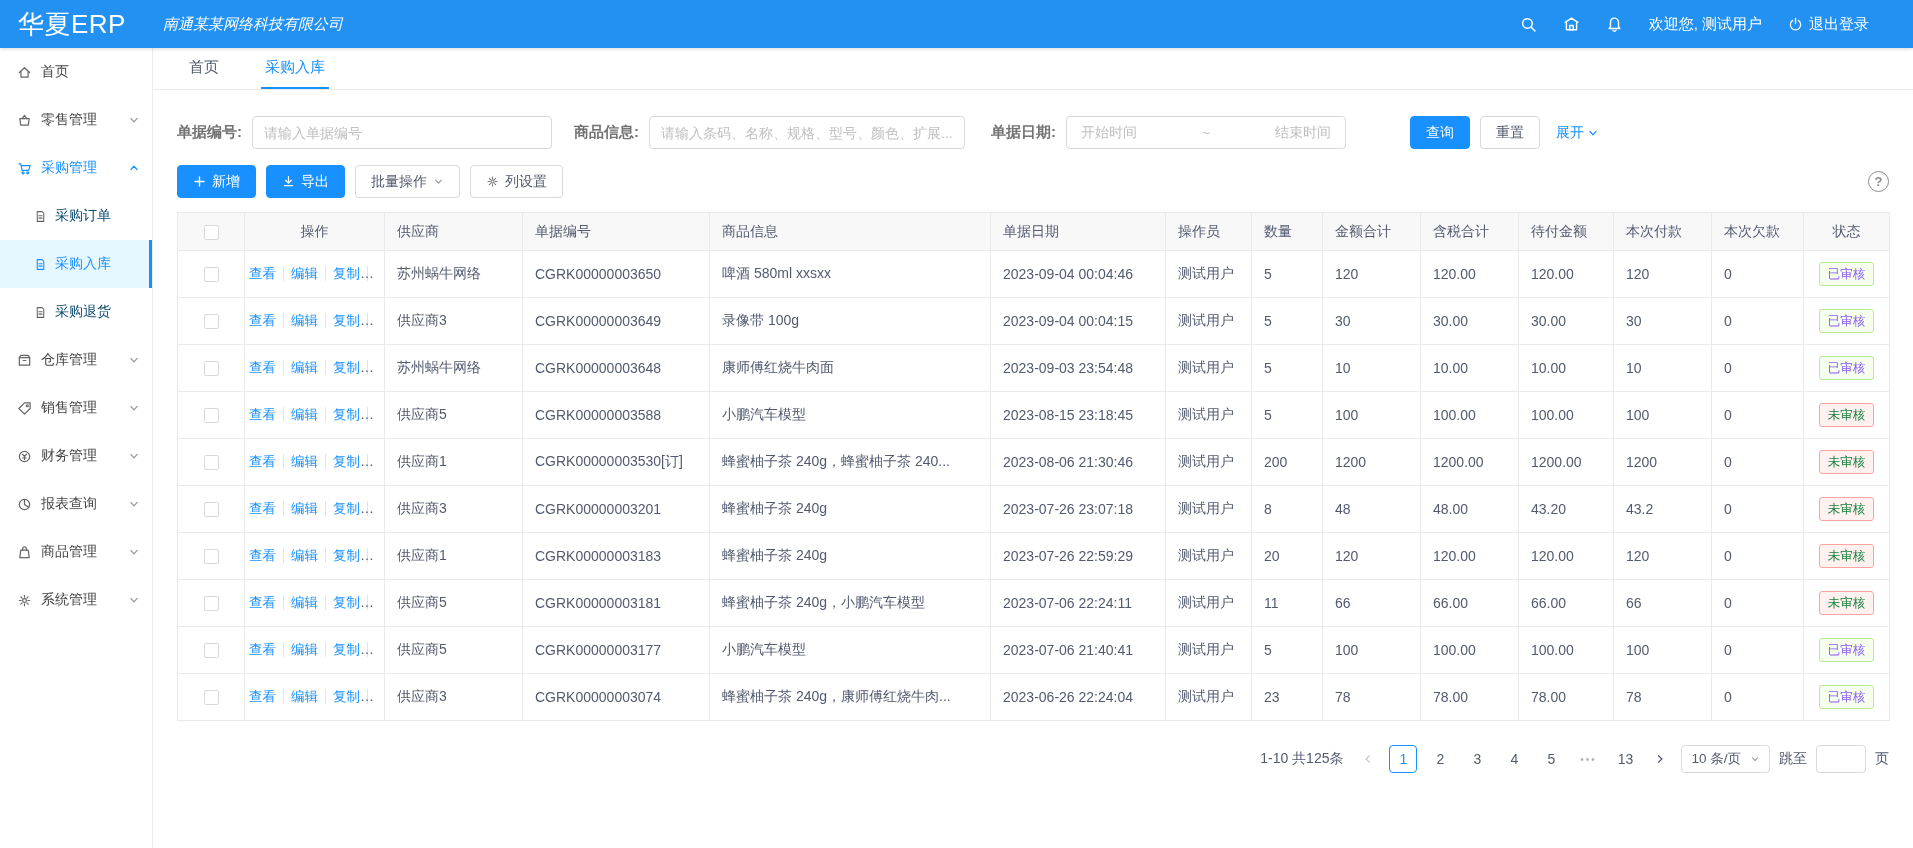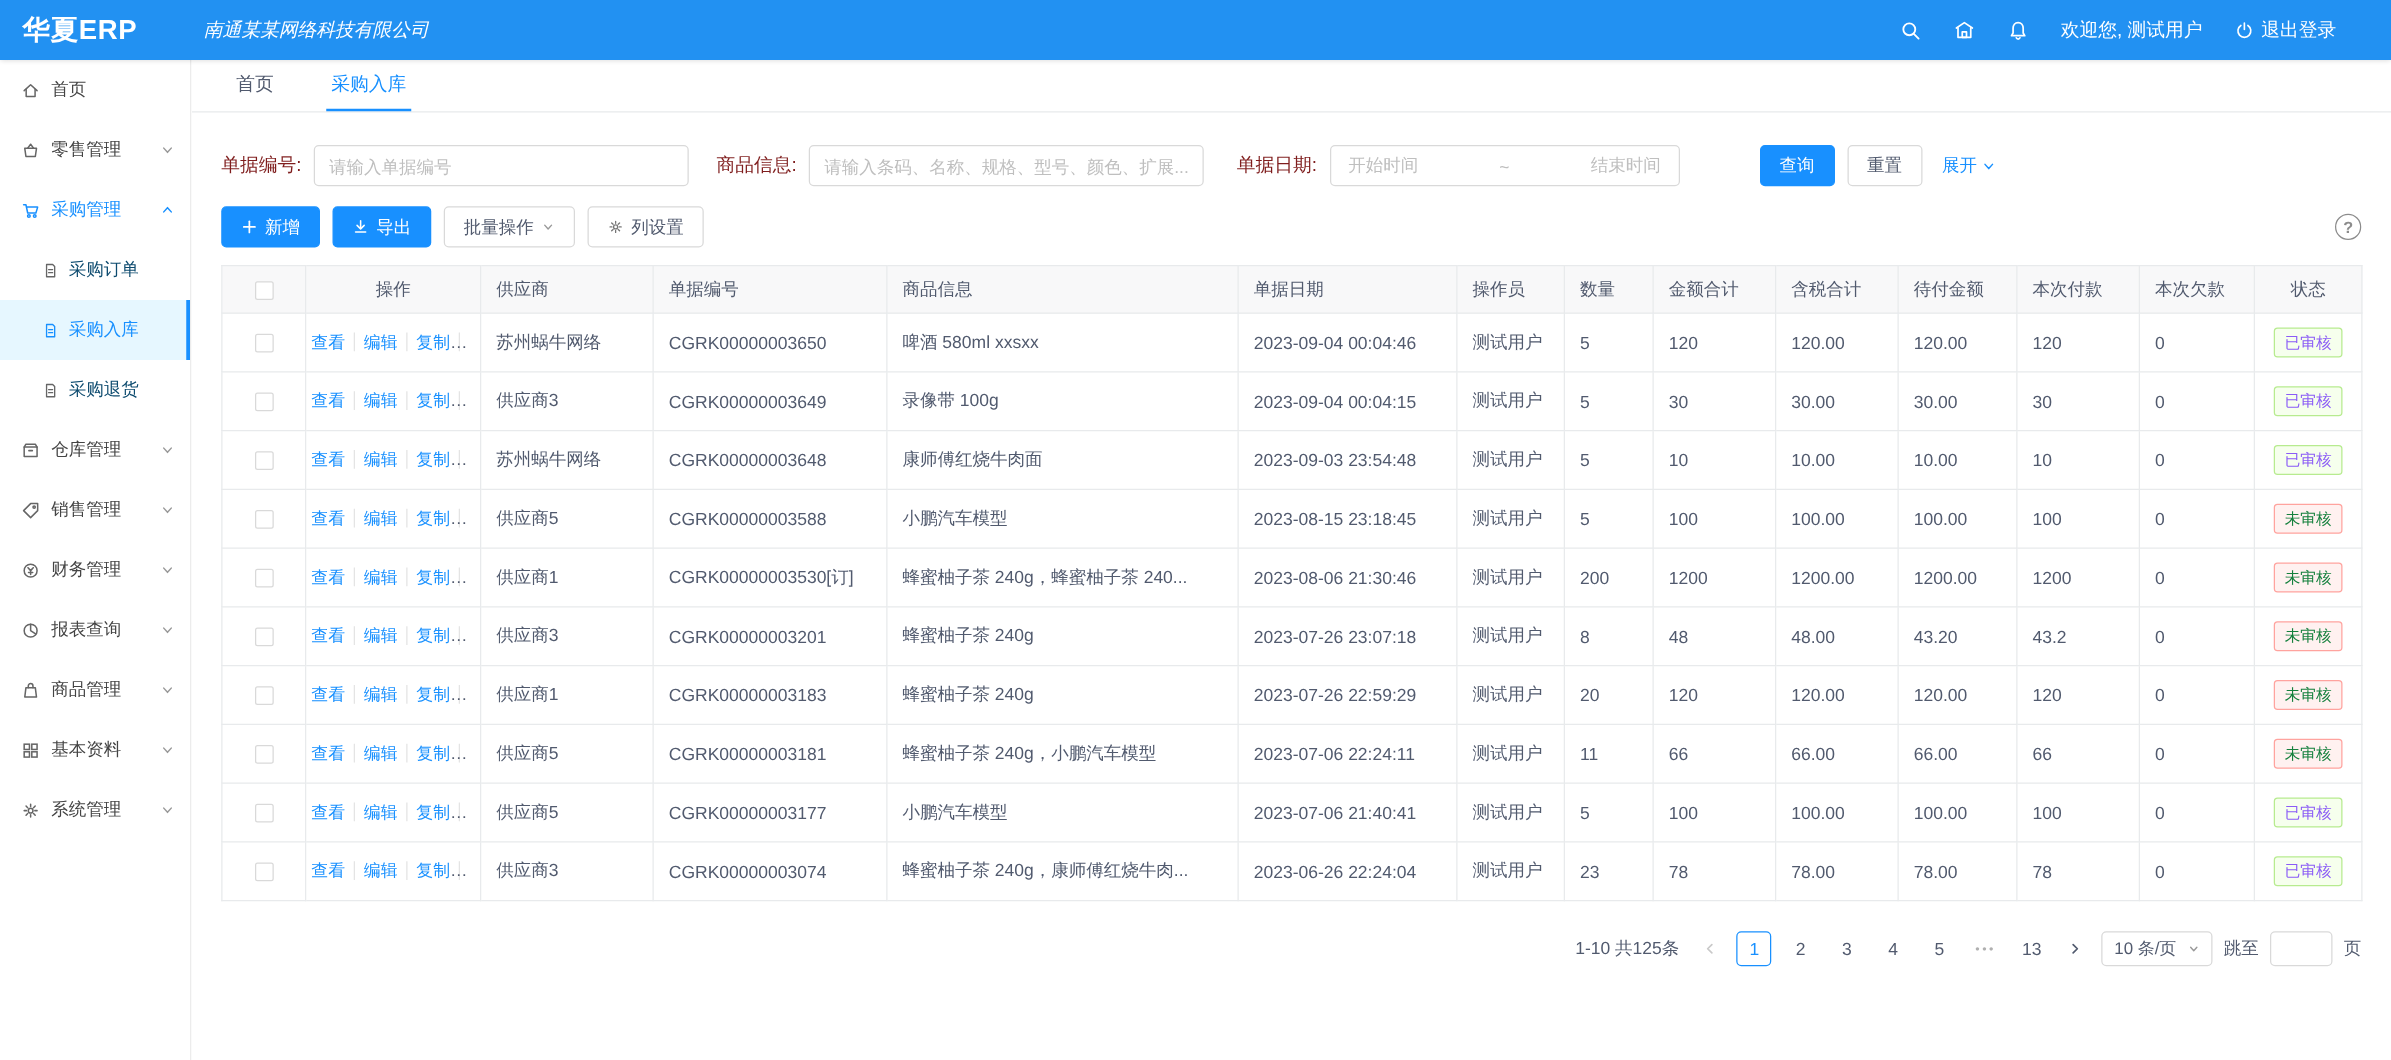--- a/index.html
+++ b/index.html
@@ -10,21 +10,21 @@
     background:#fff; color:#333; font-size:14px; overflow:hidden;
   }
   :root { --primary:#1890ff; --header-bg:#2291f2; }
 
   
   .topbar {
     position:fixed; top:0; left:0; right:0; height:48px;
     background:var(--header-bg); display:flex; align-items:center;
     color:#fff; z-index:10; box-shadow:0 1px 4px rgba(0,0,0,.15);
   }
-  .logo { width:153px; padding-left:18px; font-size:22px; font-weight:bold; letter-spacing:.5px; white-space:nowrap; }
+  .logo { width:153px; padding-left:18px; font-size:26px; font-weight:normal; letter-spacing:.5px; white-space:nowrap; }
   .company { font-size:15px; margin-left:10px;font-style:italic; }
   .topbar-right { margin-left:auto; display:flex; align-items:center; gap:26px; padding-right:44px; }
   .hicon { display:flex; cursor:pointer; }
   .welcome { font-size:15px; white-space:nowrap; }
   .logout { display:flex; align-items:center; gap:6px; cursor:pointer; font-size:15px; white-space:nowrap; }
 
   
   .sidebar {
     position:fixed; top:48px; left:0; bottom:0; width:153px;
     background:#fff; border-right:1px solid #ececec; overflow:hidden; z-index:5;
@@ -48,21 +48,21 @@
   .tabbar {
     height:42px; border-bottom:1px solid #e8eaec; display:flex; align-items:stretch;
     padding-left:32px; gap:38px; background:#fff;
   }
   .tab { display:flex; align-items:center; font-size:15px; color:#515a6e; cursor:pointer;
          border-bottom:2px solid transparent; padding:0 4px; }
   .tab.active { color:var(--primary); border-bottom-color:var(--primary); }
 
   
   .filters { display:flex; align-items:center; padding:26px 24px 16px; }
-  .f-label { font-weight:400; color:#7f1d1d; white-space:nowrap; font-size:15px; margin-right:10px; }
+  .f-label { font-weight:700; color:#737373; white-space:nowrap; font-size:15px; margin-right:10px; }
   .f-input {
     height:33px; border:1px solid #d9d9d9; border-radius:4px; padding:0 11px;
     font-size:14px; color:#333; outline:none; font-family:inherit; background:#fff;
   }
   .f-input::placeholder { color:#bfbfbf; }
   .in-docno { width:300px; margin-right:22px; }
   .in-product { width:316px; margin-right:26px; }
   .range {
     width:280px; height:33px; border:1px solid #d9d9d9; border-radius:4px;
     display:flex; align-items:center; justify-content:space-between; padding:0 14px;
@@ -309,36 +309,20 @@
         </svg>
     </span>
     <span>商品管理</span>
     <span class="chev">
       <svg width="12" height="12" viewBox="0 0 16 16" fill="none" stroke="currentColor" stroke-width="1.6" stroke-linecap="round" stroke-linejoin="round">
           <polyline points="4,6 8,10.5 12,6"></polyline>
         </svg>
     </span>
   </div>
 
-  <div class="menu-item">
-    <span class="micon">
-      <svg width="15" height="15" viewBox="0 0 16 16" fill="none" stroke="currentColor" stroke-width="1.3">
-          <rect x="2.5" y="2.5" width="4.5" height="4.5"></rect>
-          <rect x="9" y="2.5" width="4.5" height="4.5"></rect>
-          <rect x="2.5" y="9" width="4.5" height="4.5"></rect>
-          <rect x="9" y="9" width="4.5" height="4.5"></rect>
-        </svg>
-    </span>
-    <span>基本资料</span>
-    <span class="chev">
-      <svg width="12" height="12" viewBox="0 0 16 16" fill="none" stroke="currentColor" stroke-width="1.6" stroke-linecap="round" stroke-linejoin="round">
-          <polyline points="4,6 8,10.5 12,6"></polyline>
-        </svg>
-    </span>
-  </div>
 
   <div class="menu-item">
     <span class="micon">
       <svg width="15" height="15" viewBox="0 0 16 16" fill="none" stroke="currentColor" stroke-width="1.3" stroke-linecap="round">
           <circle cx="8" cy="8" r="2"></circle>
           <path d="M8 2.5 V4.4 M8 11.6 V13.5 M2.5 8 H4.4 M11.6 8 H13.5 M4.1 4.1 L5.5 5.5 M10.5 10.5 L11.9 11.9 M11.9 4.1 L10.5 5.5 M5.5 10.5 L4.1 11.9"></path>
         </svg>
     </span>
     <span>系统管理</span>
     <span class="chev">

